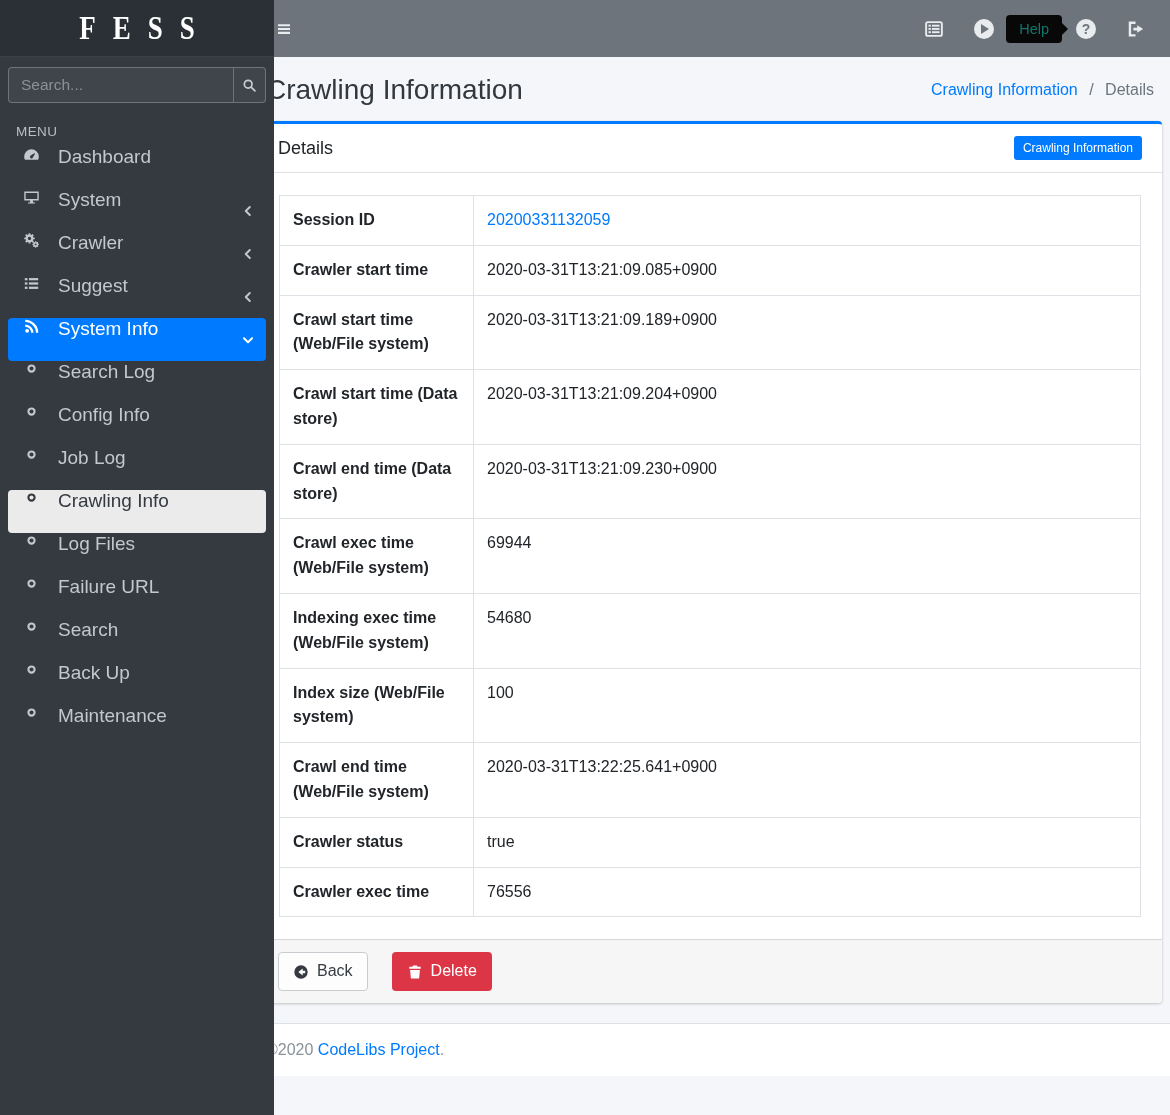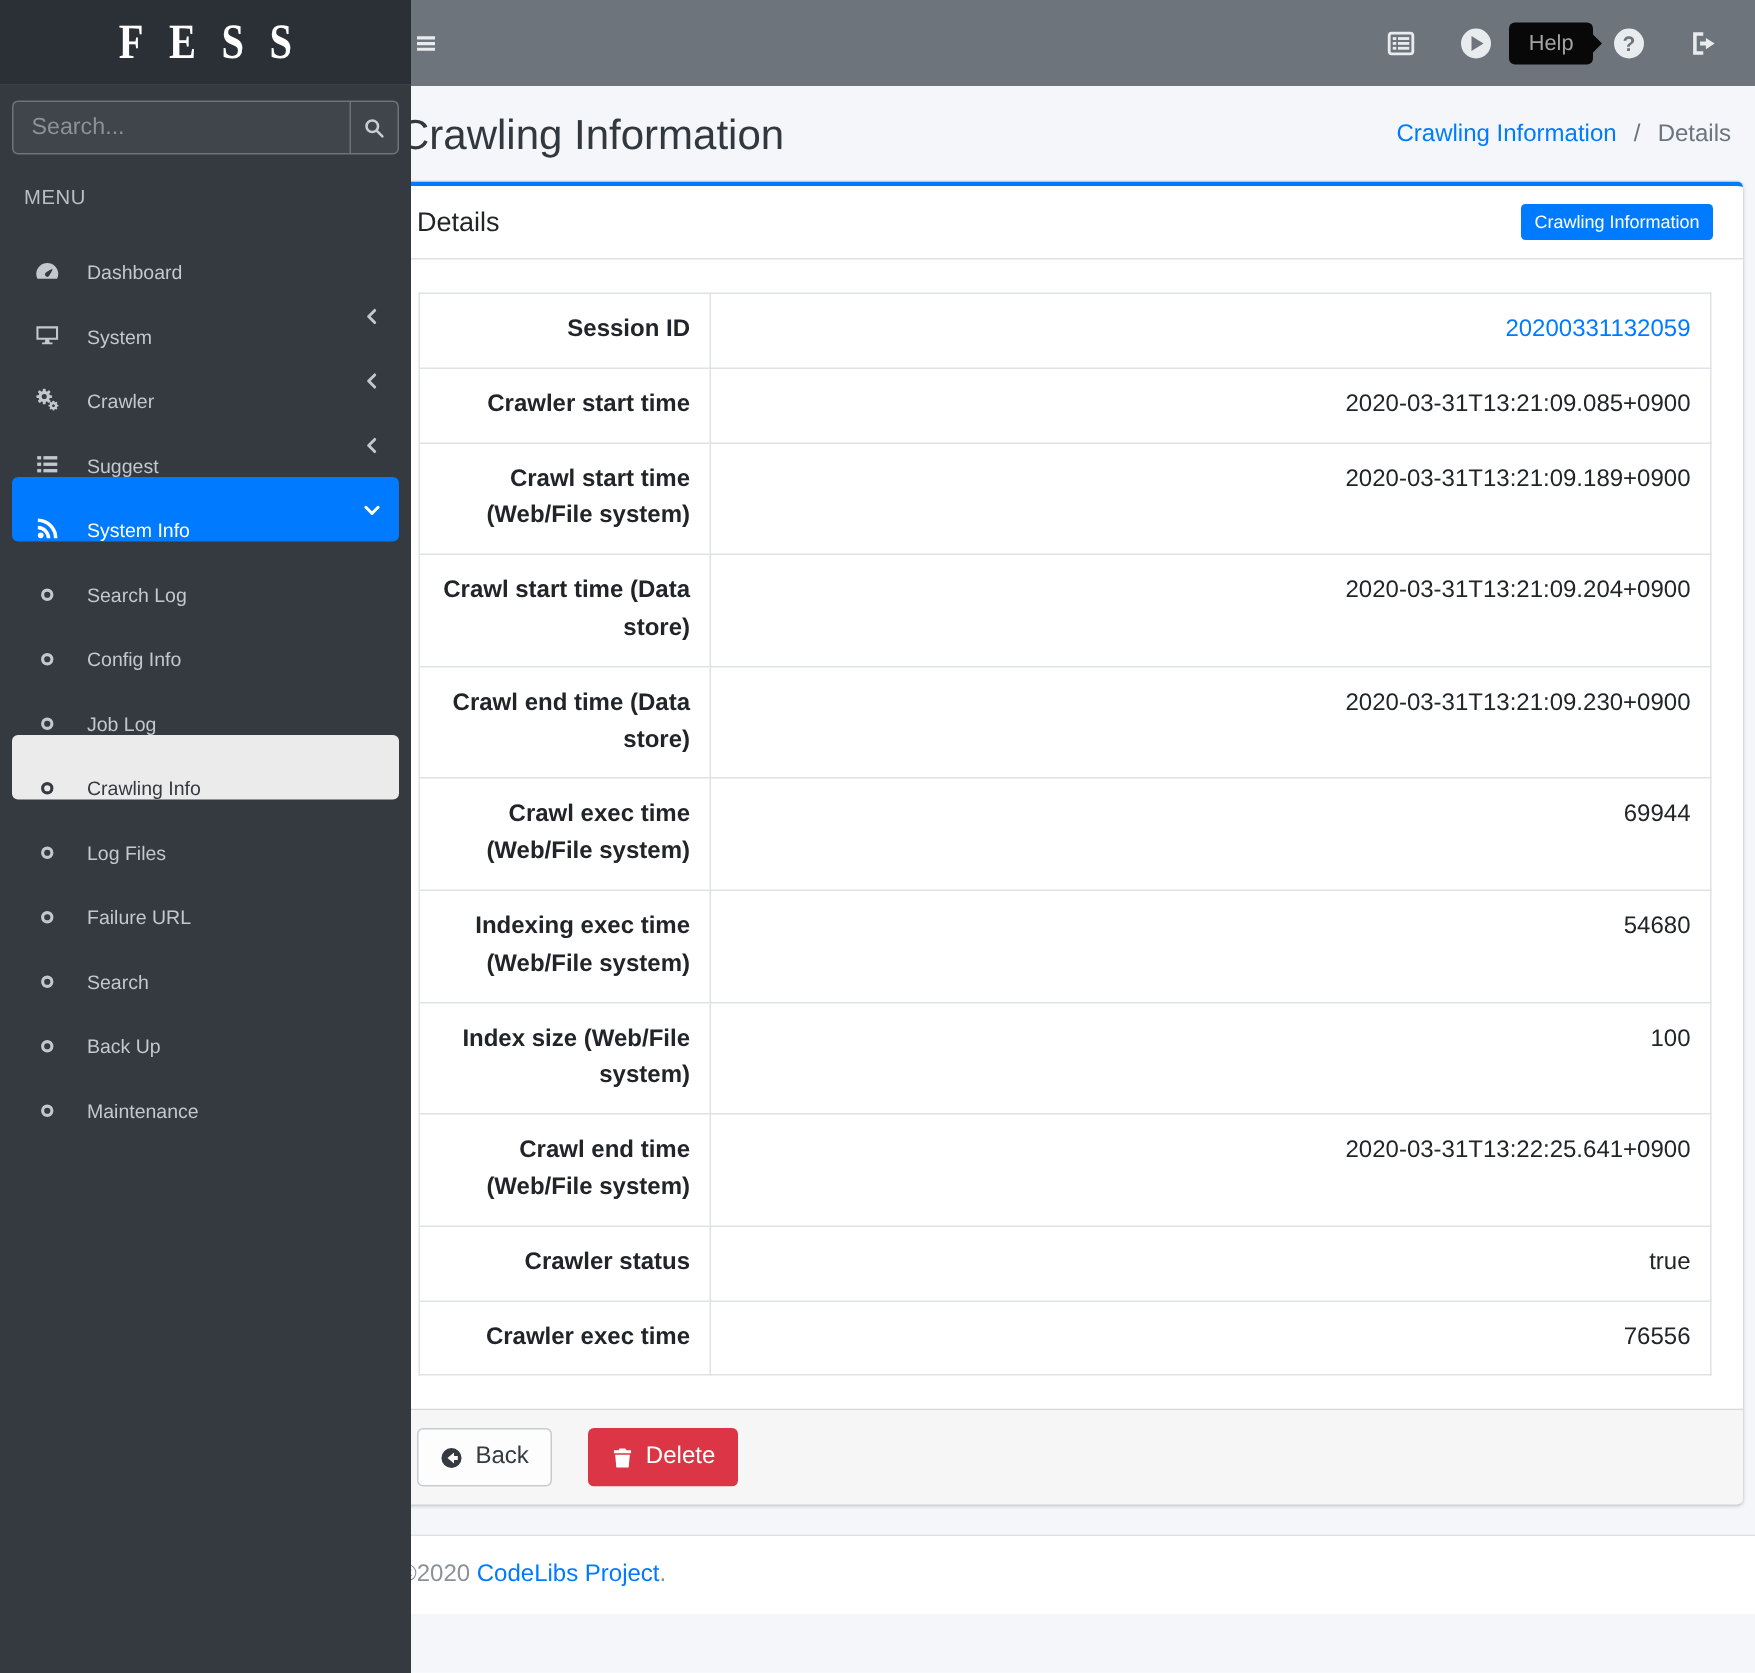--- a/index.html
+++ b/index.html
@@ -20,43 +20,43 @@
     letter-spacing:17px;padding-left:17px;transform:scaleY(1.22)}
   .side-search{margin:10px 8px 0;height:36px;display:flex;border:1px solid rgba(255,255,255,.25);
     border-radius:4px;background:rgba(255,255,255,.06)}
   .side-search input{flex:1;background:transparent;border:0;outline:none;color:#fff;
     font-size:15.5px;padding:0 12px;font-family:inherit}
   .side-search input::placeholder{color:#8a9198}
   .side-search button{width:40px;background:transparent;border:0;border-left:1px solid rgba(255,255,255,.25);
     color:#c8cdd2;display:flex;align-items:center;justify-content:center;cursor:pointer}
   .menu-label{color:#b7bec5;font-size:13.5px;margin:21px 0 7px 16px;letter-spacing:.4px}
   .nav{list-style:none;margin:0;padding:0 8px}
-  .nav li{height:43px;display:flex;align-items:flex-end;padding:0 8px;border-radius:4px;
-    color:var(--sidebar_text);font-size:13px;position:relative;cursor:pointer}
+  .nav li{height:43px;display:flex;align-items:flex-start;padding:0 8px;border-radius:4px;
+    color:var(--sidebar_text);font-size:19px;position:relative;cursor:pointer}
   .nav li .mi{width:30px;margin-right:12px;display:flex;align-items:center;justify-content:center;flex:0 0 30px}
   .nav li .mi svg{width:17px;height:17px}
   .nav li.sub .mi svg{width:15px;height:15px}
   .nav li .chev{position:absolute;right:12px;top:50%;transform:translateY(-50%)}
   .nav li .chev svg{width:12px;height:12px}
   .nav li.active{background:var(--accent);color:#fff}
   .nav li.active-light{background:rgba(255,255,255,.9);color:#343a40}
 
   
   .topbar{position:fixed;left:250px;right:0;top:0;height:57px;background:var(--topbar_bg);
     display:flex;align-items:center;padding:0 24px;color:#e9ecef;z-index:10}
   .topbar .burger{width:20px;height:16px;cursor:pointer;color:#e9ecef}
   .topbar-right{margin-left:auto;display:flex;align-items:center}
   .tb-icon{margin-left:30px;cursor:pointer;color:#e9ecef}
   .tb-icon svg{width:20px;height:20px}
   .circle-glyph{width:20px;height:20px;border-radius:50%;background:#e9ecef;position:relative;
     display:flex;align-items:center;justify-content:center}
   .circle-glyph .tri{width:0;height:0;border-top:5px solid transparent;border-bottom:5px solid transparent;
     border-left:8px solid var(--topbar_bg);margin-left:2px}
   .circle-glyph.q{color:var(--topbar_bg);font-weight:bold;font-size:14px}
-  .tooltip{position:relative;margin:0 14px 0 12px;background:rgba(0,0,0,.93);color:#a3a3a3;
+  .tooltip{position:relative;margin:0 14px 0 12px;background:rgba(0,0,0,.93);color:#0f766e;
     font-size:14.5px;padding:6px 13px;border-radius:4px;white-space:nowrap}
   .tooltip:after{content:"";position:absolute;right:-6px;top:50%;transform:translateY(-50%);
     border-top:6px solid transparent;border-bottom:6px solid transparent;border-left:6px solid rgba(0,0,0,.93)}
 
   
   .main{margin-left:250px;padding-top:57px}
   .content-header{display:flex;align-items:center;justify-content:space-between;padding:17px 16px 15px}
   .page-title{font-size:28px;font-weight:500;color:#32383e;margin:0}
   .breadcrumb{font-size:16px}
   .breadcrumb .bc-link{color:var(--link);cursor:pointer}
@@ -65,21 +65,21 @@
 
   .card{margin:0 8px;background:#fff;border-top:3px solid var(--accent);border-radius:4px;
     box-shadow:0 0 1px rgba(0,0,0,.12),0 1px 3px rgba(0,0,0,.2)}
   .card-header{display:flex;align-items:center;justify-content:space-between;padding:12px 20px;
     border-bottom:1px solid rgba(0,0,0,.12)}
   .card-title{font-size:18px;color:#212529}
   .badge-btn{background:var(--accent);color:#fff;font-size:12px;padding:5px 9px;border-radius:3px;
     border:0;cursor:pointer;font-family:inherit}
   .card-body{padding:22px 21px}
   table.details{width:100%;border-collapse:collapse;font-size:16px}
-  .details th,.details td{border:1px solid var(--border);padding:12px 13px;text-align:right;
+  .details th,.details td{border:1px solid var(--border);padding:12px 13px;text-align:left;
     vertical-align:top;line-height:1.55}
   .details th{width:194px;font-weight:bold;color:#212529}
   .details td span{color:#212529}
   .details tr.link-row td span{color:var(--link);cursor:pointer}
   .card-footer{background:#f6f6f6;border-top:1px solid rgba(0,0,0,.12);padding:12px 20px;
     border-radius:0 0 4px 4px;display:flex;gap:24px}
   .btn{font-size:16px;padding:8px 14px;border-radius:4px;display:inline-flex;align-items:center;
     gap:8px;border:1px solid transparent;cursor:pointer;font-family:inherit;line-height:1.3}
   .btn svg{width:16px;height:16px}
   .btn-back{background:#fdfdfd;border-color:#c8ccd0;color:#343a40}

